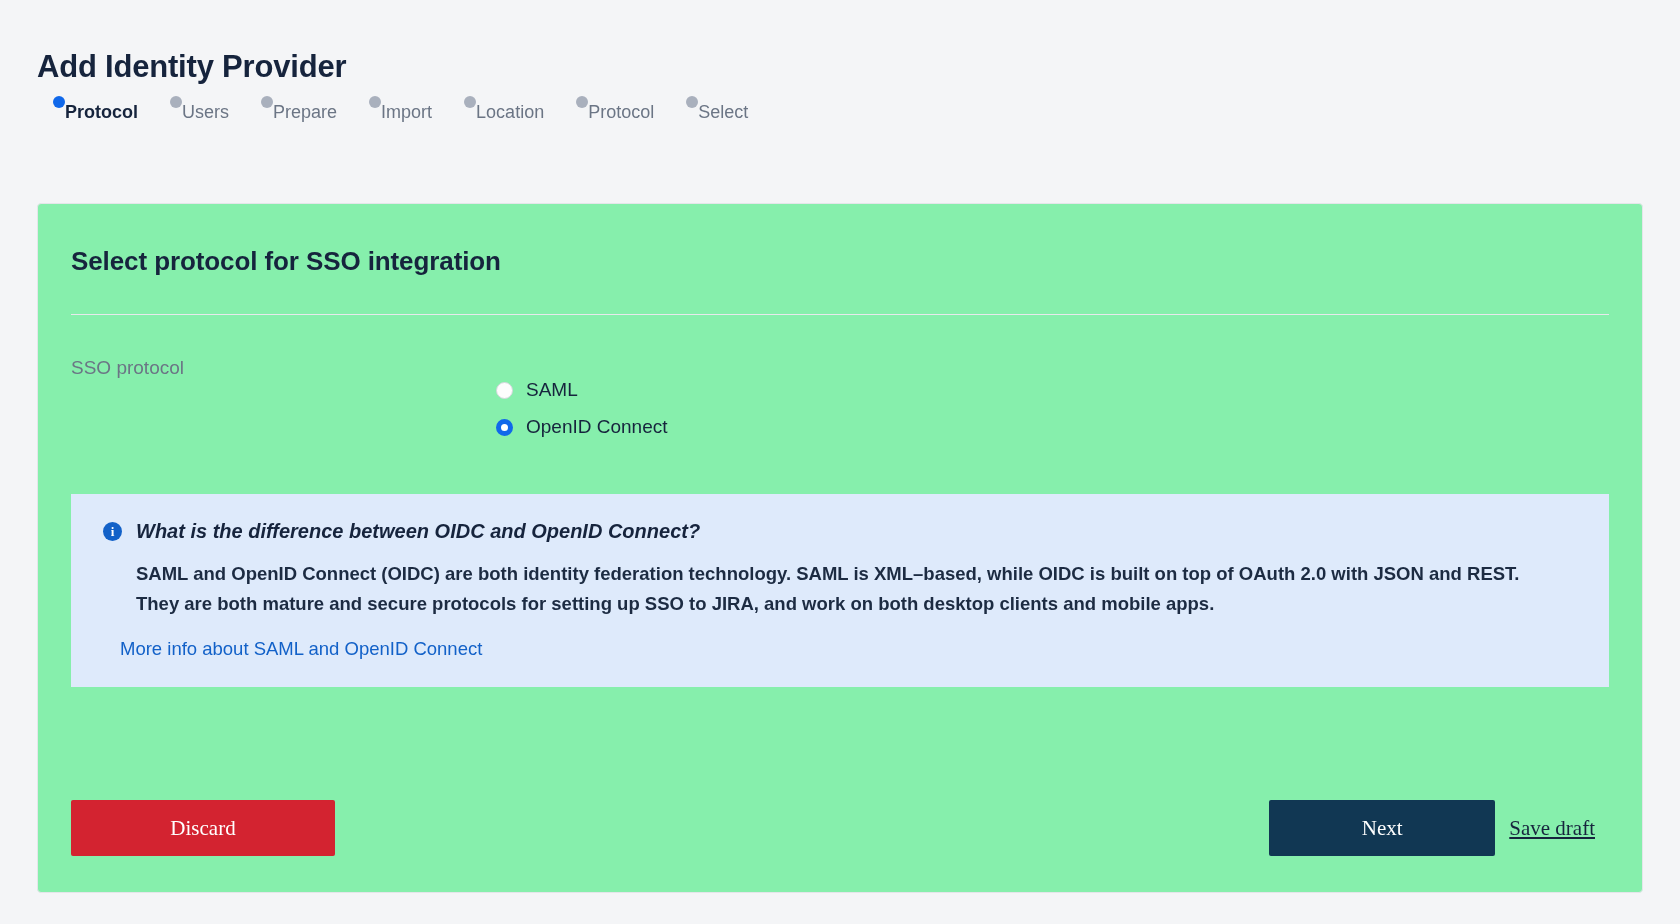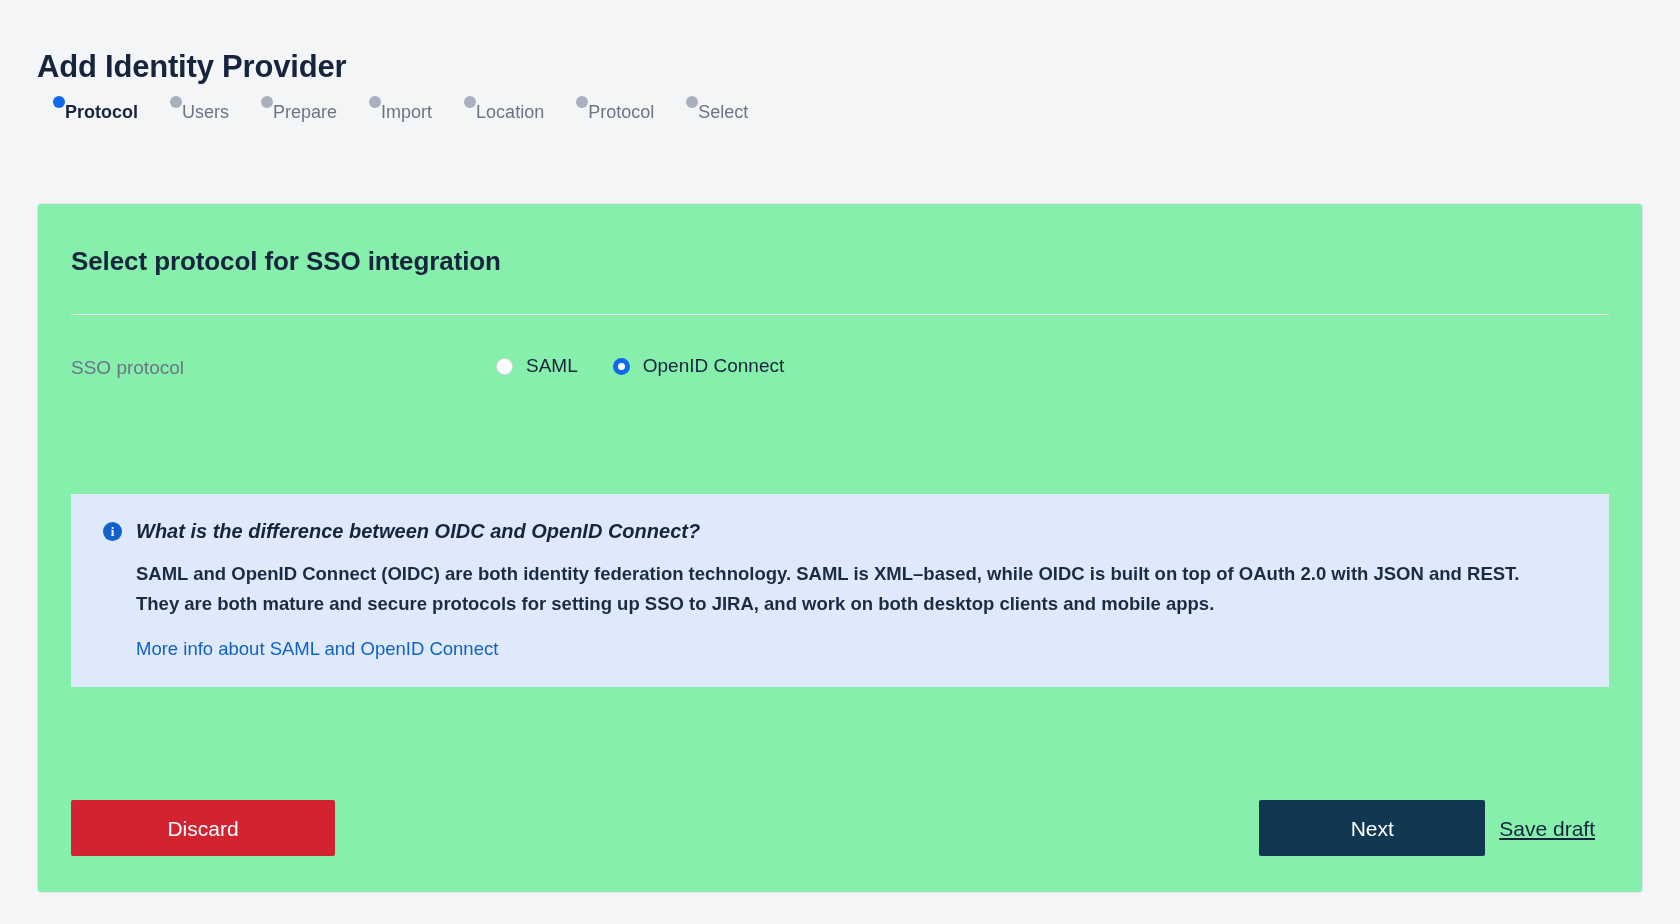--- a/index.html
+++ b/index.html
@@ -106,23 +106,24 @@
     width: 425px;
     text-align: left;
     padding-right: 24px;
     font-size: 19px;
     color: #6b7585;
     line-height: 24px;
     padding-top: 2px;
   }
   .radio-group {
     display: flex;
-    flex-direction: row;
-    gap: 35px;
+    flex-direction: column;
+    gap: 17px;
     padding-top: 2px;
+    margin-top: 24px;
   }
   .radio-option {
     display: flex;
     align-items: center;
     cursor: pointer;
   }
   .radio-mark {
     width: 17px;
     height: 17px;
     border-radius: 50%;
@@ -184,39 +185,39 @@
     margin-left: 33px;
     font-size: 18.5px;
     color: #1c2b42;
     line-height: 30px;
     max-width: 1430px;
     font-weight: bold;
   }
   .info-link {
     display: inline-block;
     margin-top: 19px;
-    margin-left: 33px;
+    margin-left: 17px;
     font-size: 18.5px;
     color: #1261c8;
     text-decoration: none;
     cursor: pointer;
   }
 
   
   .actions {
     position: absolute;
     left: 33px;
     right: 33px;
     bottom: 36px;
     display: flex;
     align-items: center;
   }
   .btn {
     border: none;
-    font-family: Liberation Sans, sans-serif;
+    font-family: Liberation Serif, serif;
     cursor: pointer;
     font-size: 21px;
     line-height: 1;
     margin-top: 17px;
   }
   .btn-discard {
     background: #d32330;
     color: #ffffff;
     width: 264px;
     height: 56px;

